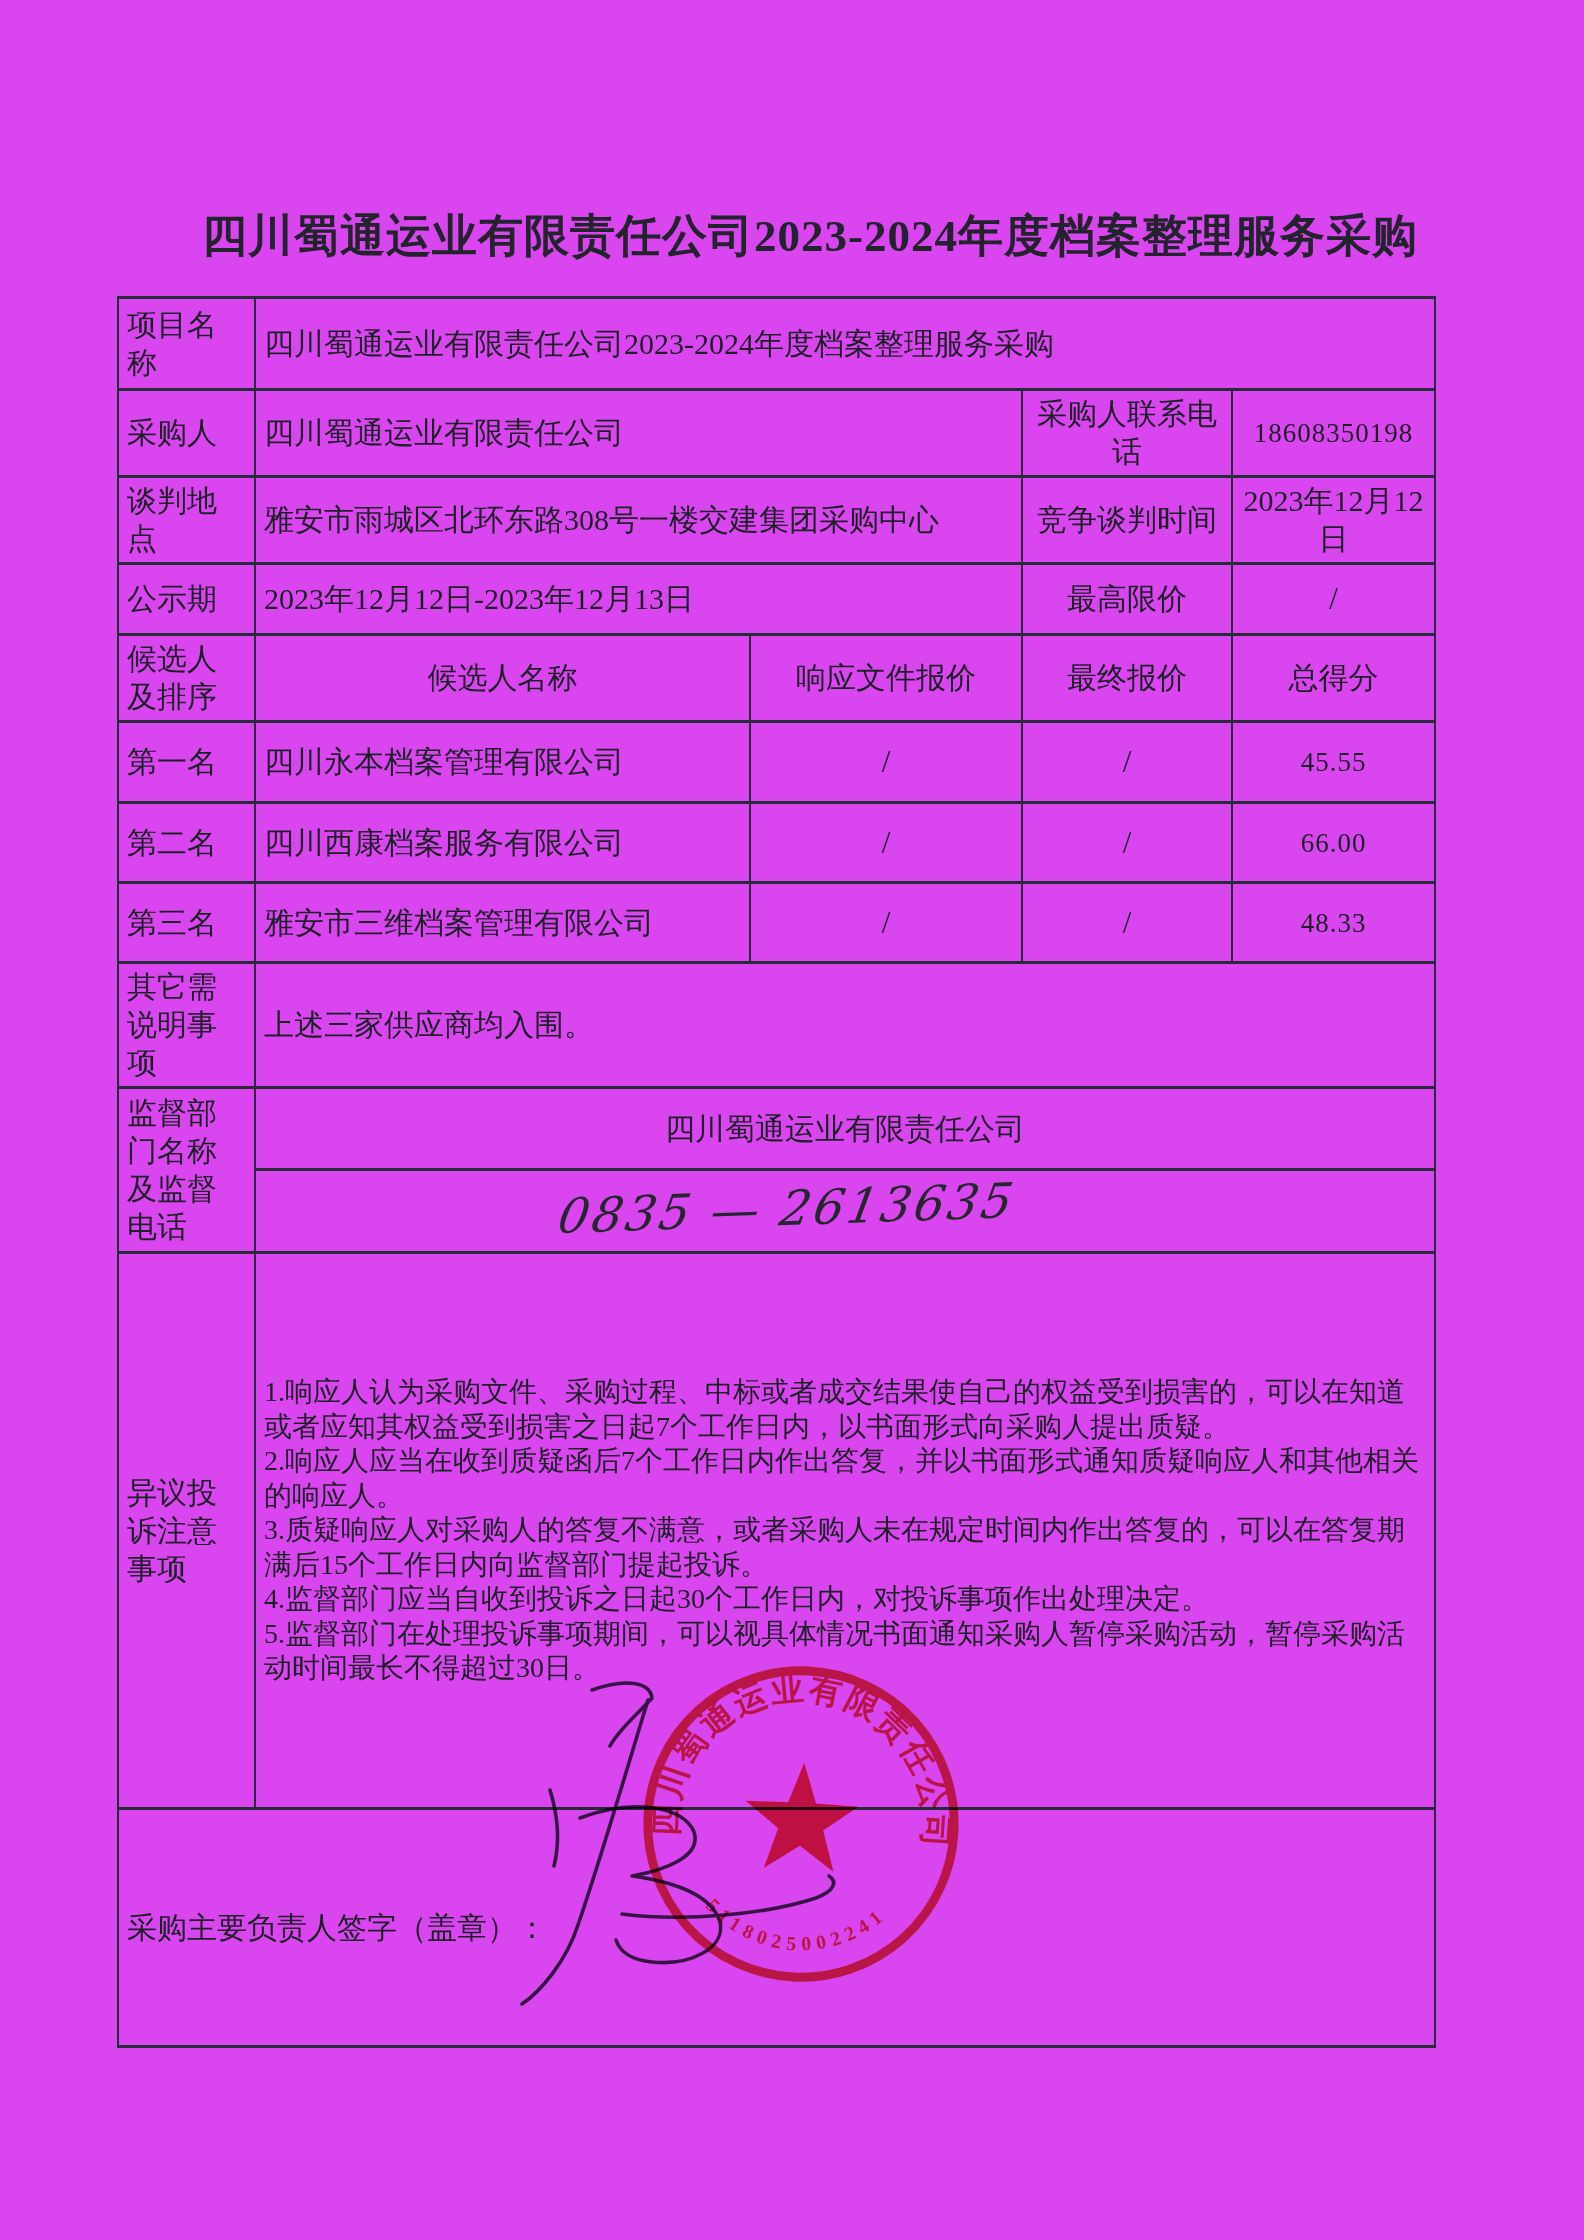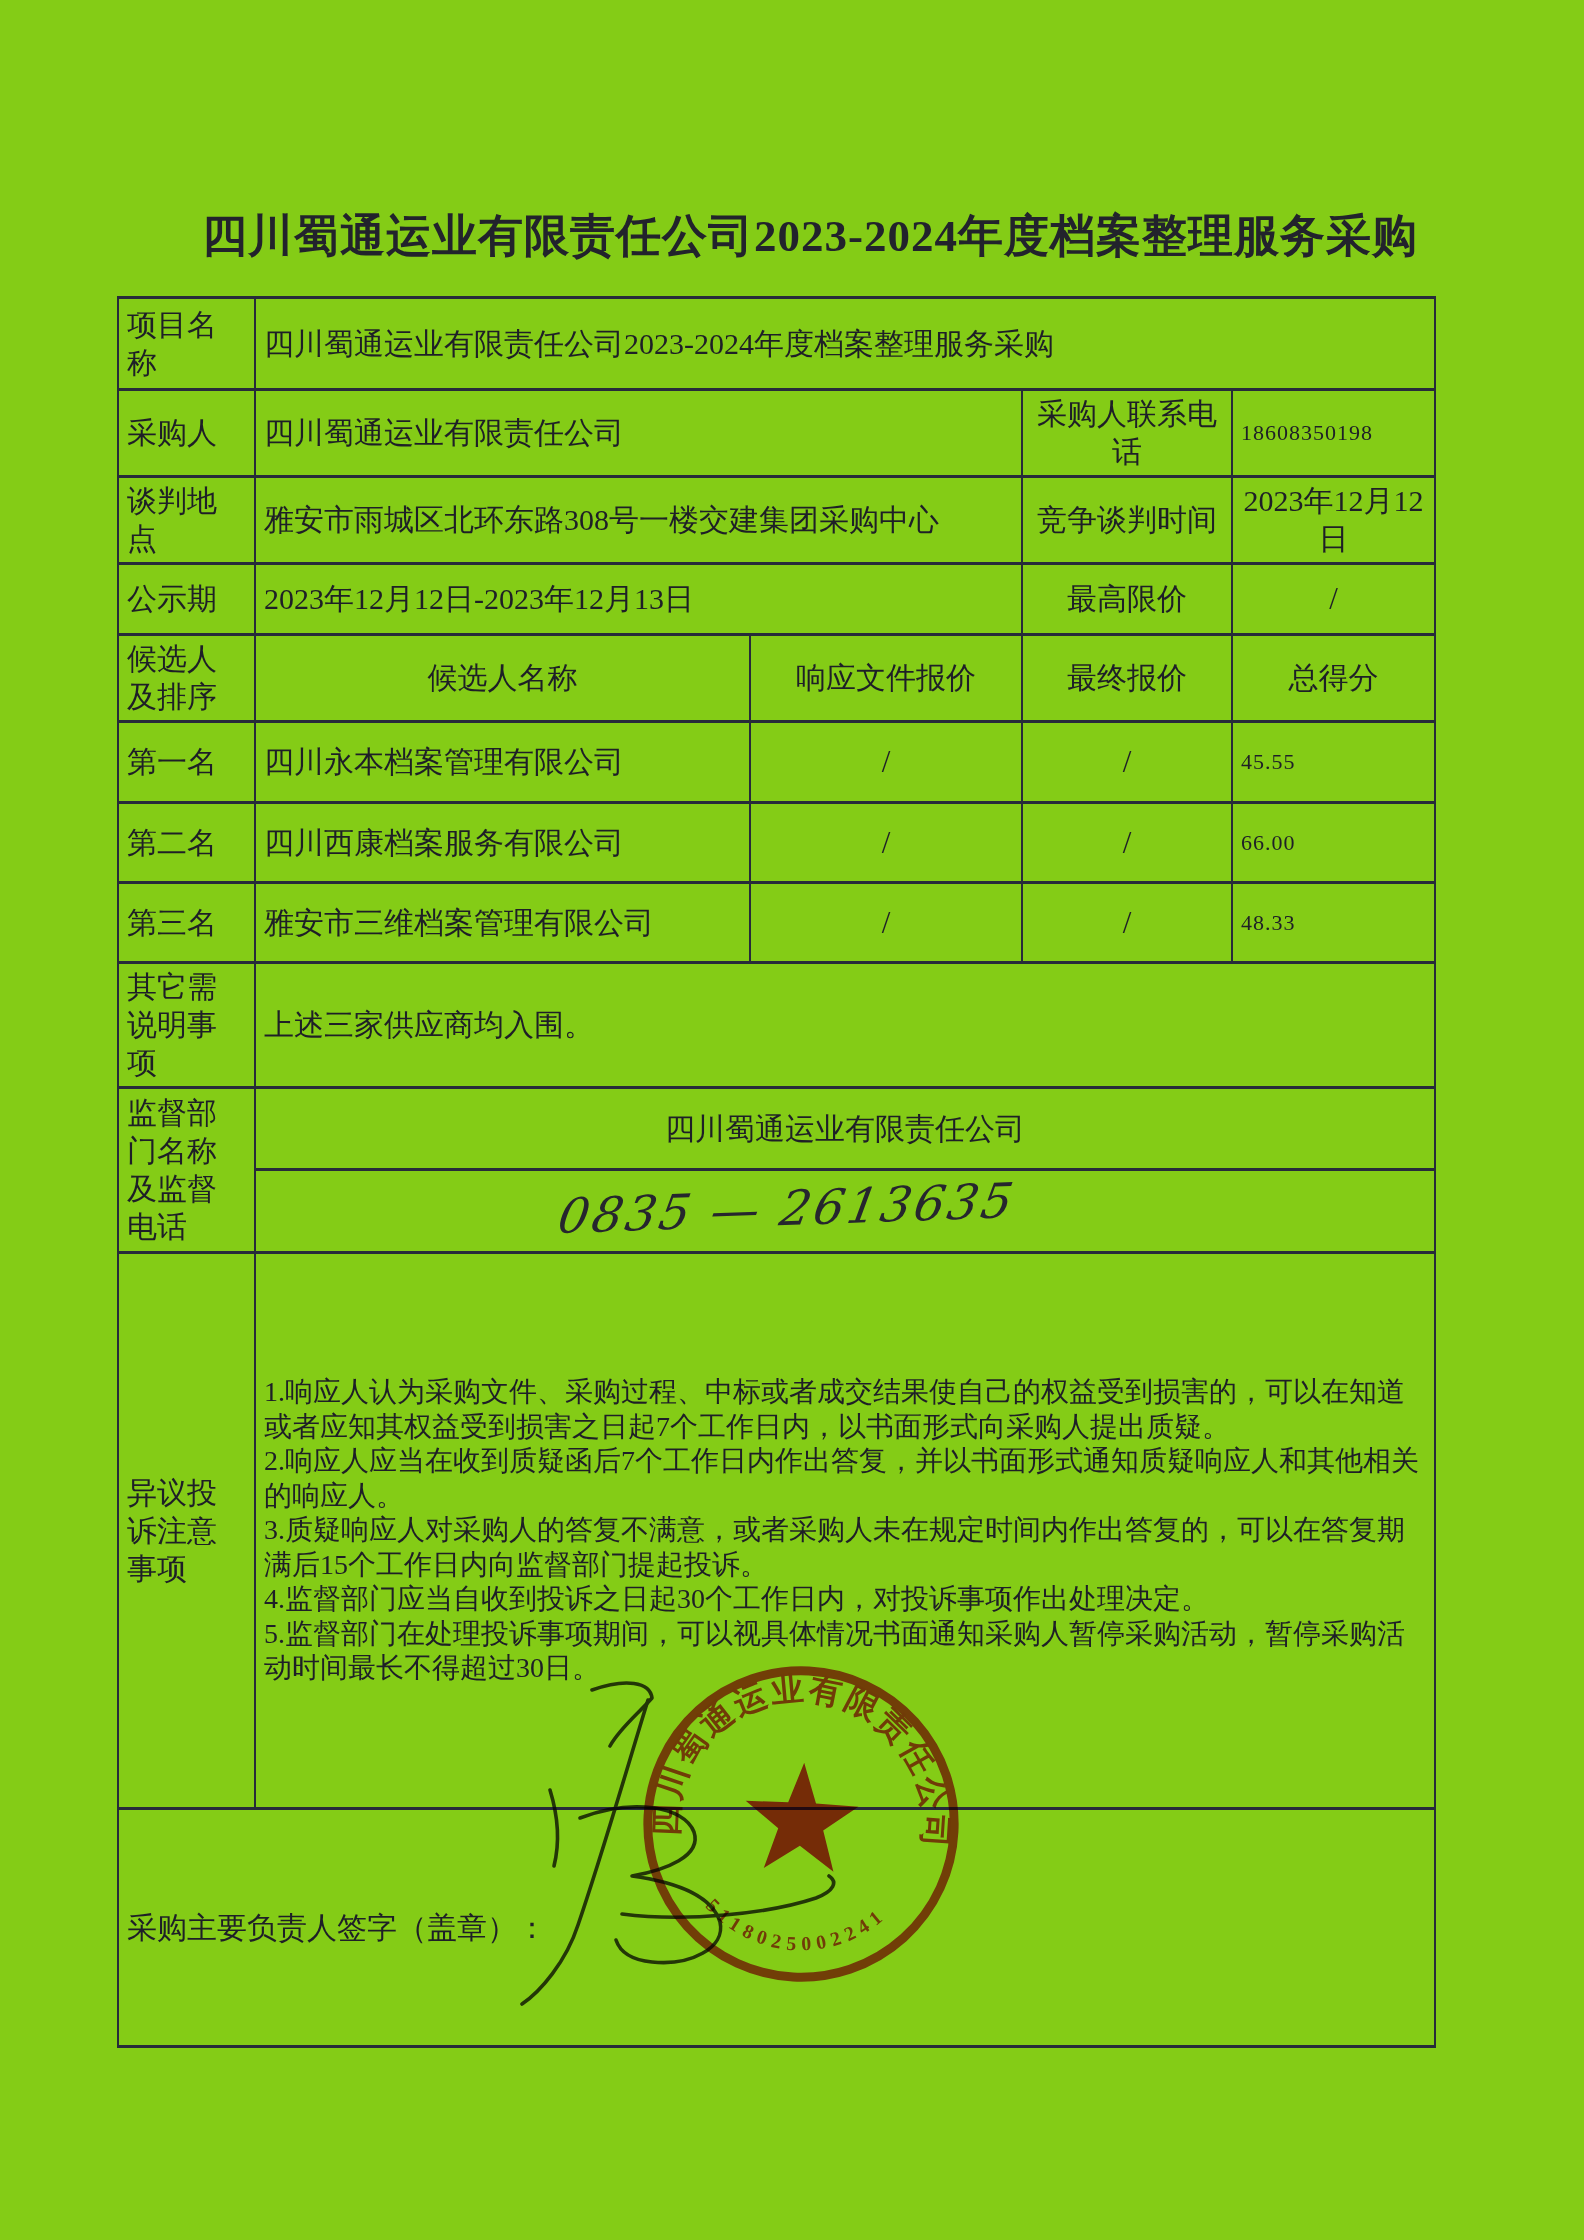--- a/index.html
+++ b/index.html
@@ -1,18 +1,18 @@
 <!DOCTYPE html>
 <html><head>
 <meta charset="utf-8">
 <style>
   html,body { margin:0; padding:0; background:#9a9a9a; }
   .page {
     position:relative; width:1584px; height:2240px; margin:0 auto;
-    background:#84cc16; overflow:hidden;
+    background:#d946ef; overflow:hidden;
     font-family:"Liberation Serif","DejaVu Serif",serif;
     color:#1e1f27;
   }
   
   .title {
     position:absolute; top:208px; left:36px; width:1548px;
     text-align:center; font-weight:bold; font-size:45px; line-height:56px;
     letter-spacing:1px; color:#22232c;
   }
   
@@ -24,21 +24,21 @@
   table.doc td {
     border:2px solid #272b3a;
     border-top-width:3px; border-bottom-width:3px;
     vertical-align:middle; padding:4px 8px; line-height:38px;
     overflow:hidden;
   }
   td.lbl { text-align:left; padding:4px 4px 4px 10px; line-height:37px; }
   td.lblc { text-align:left; padding:4px 4px; line-height:37px; }
   td.val { text-align:left; padding-left:9px; }
   td.ctr { text-align:center; }
-  td.num { font-size:22px; letter-spacing:1px; }
+  td.num { text-align:center; font-size:27px; letter-spacing:1px; }
   td.slash { text-align:center; font-size:31px; }
   
   td.longtext { padding:0 14px 0 16px; }
   .longtext .item { font-size:28px; line-height:34.5px; text-align:left; }
   
   .hand {
     display:inline-block;
     transform:translateX(-58px) rotate(-2deg) skewX(-12deg);
     font-family:"DejaVu Serif","Liberation Serif",serif;
     font-style:italic; font-size:48px; letter-spacing:3px; color:#26262e;

